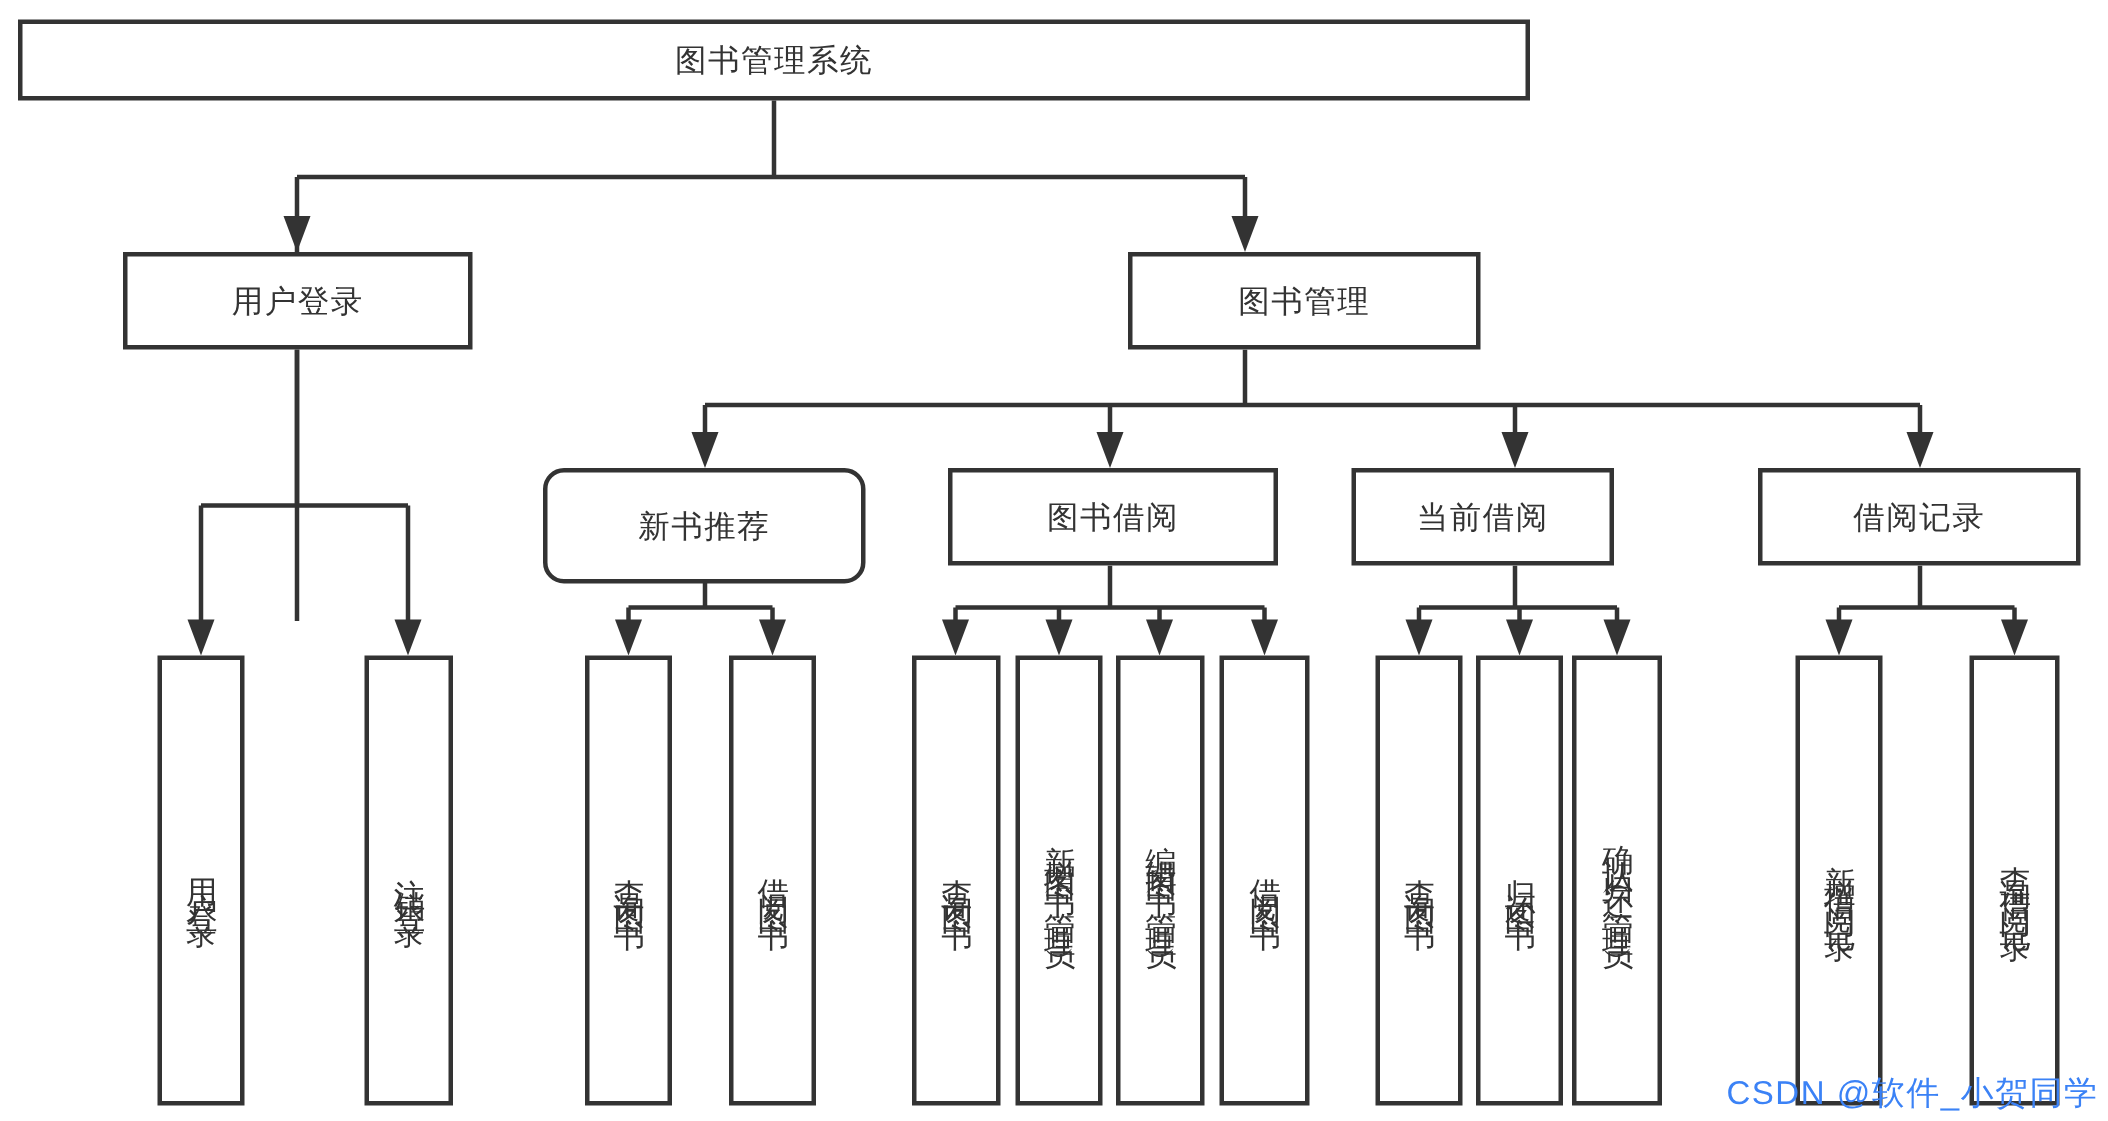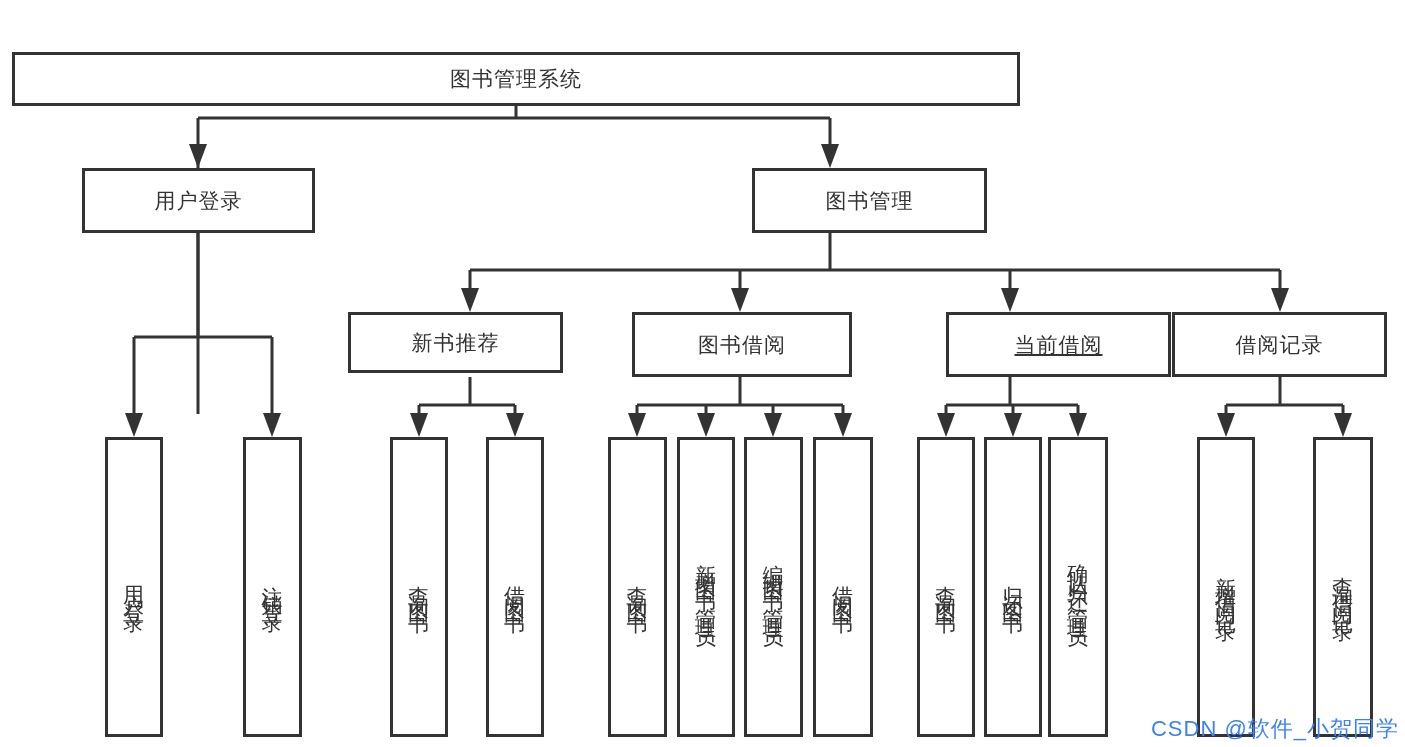--- a/index.html
+++ b/index.html
@@ -31,21 +31,21 @@
     align-items: center;
     justify-content: center;
     text-align: center;
   }
   .hbox {
     font-size: 21px;
     letter-spacing: 1px;
   }
   .root {
     left: 12px; top: 13px;
-    width: 1008px; height: 54px; margin-top: 39px;
+    width: 1008px; height: 54px;
   }
   .vbox {
     top: 437px;
     width: 58px; height: 300px;
     writing-mode: vertical-rl;
     text-orientation: mixed;
     font-size: 21px;
     line-height: 1;
     letter-spacing: 9px;
   }
@@ -107,27 +107,27 @@
     <span>图书管理系统</span>
   </div>
 
   <div class="node hbox" style="left:82px; top:168px; width:233px; height:65px;">
     <span>用户登录</span>
   </div>
   <div class="node hbox" style="left:752px; top:168px; width:235px; height:65px;text-align:right;">
     <span>图书管理</span>
   </div>
 
-  <div class="node hbox" style="left:348px; top:312px; width:215px; height:61px;">
+  <div class="node hbox" style="left:362px; top:312px; width:215px; height:77px;border-radius:14px;">
     <span>新书推荐</span>
   </div>
   <div class="node hbox" style="left:632px; top:312px; width:220px; height:65px;">
     <span>图书借阅</span>
   </div>
-  <div class="node hbox" style="left:946px; top:312px; width:225px; height:65px;text-decoration:underline;">
+  <div class="node hbox" style="left:901px; top:312px; width:175px; height:65px;">
     <span>当前借阅</span>
   </div>
   <div class="node hbox" style="left:1172px; top:312px; width:215px; height:65px;">
     <span>借阅记录</span>
   </div>
 
   <div class="node vbox" style="left:105px;">
     <span>用户登录</span>
   </div>
   <div class="node vbox" style="left:243px; width:59px;">

